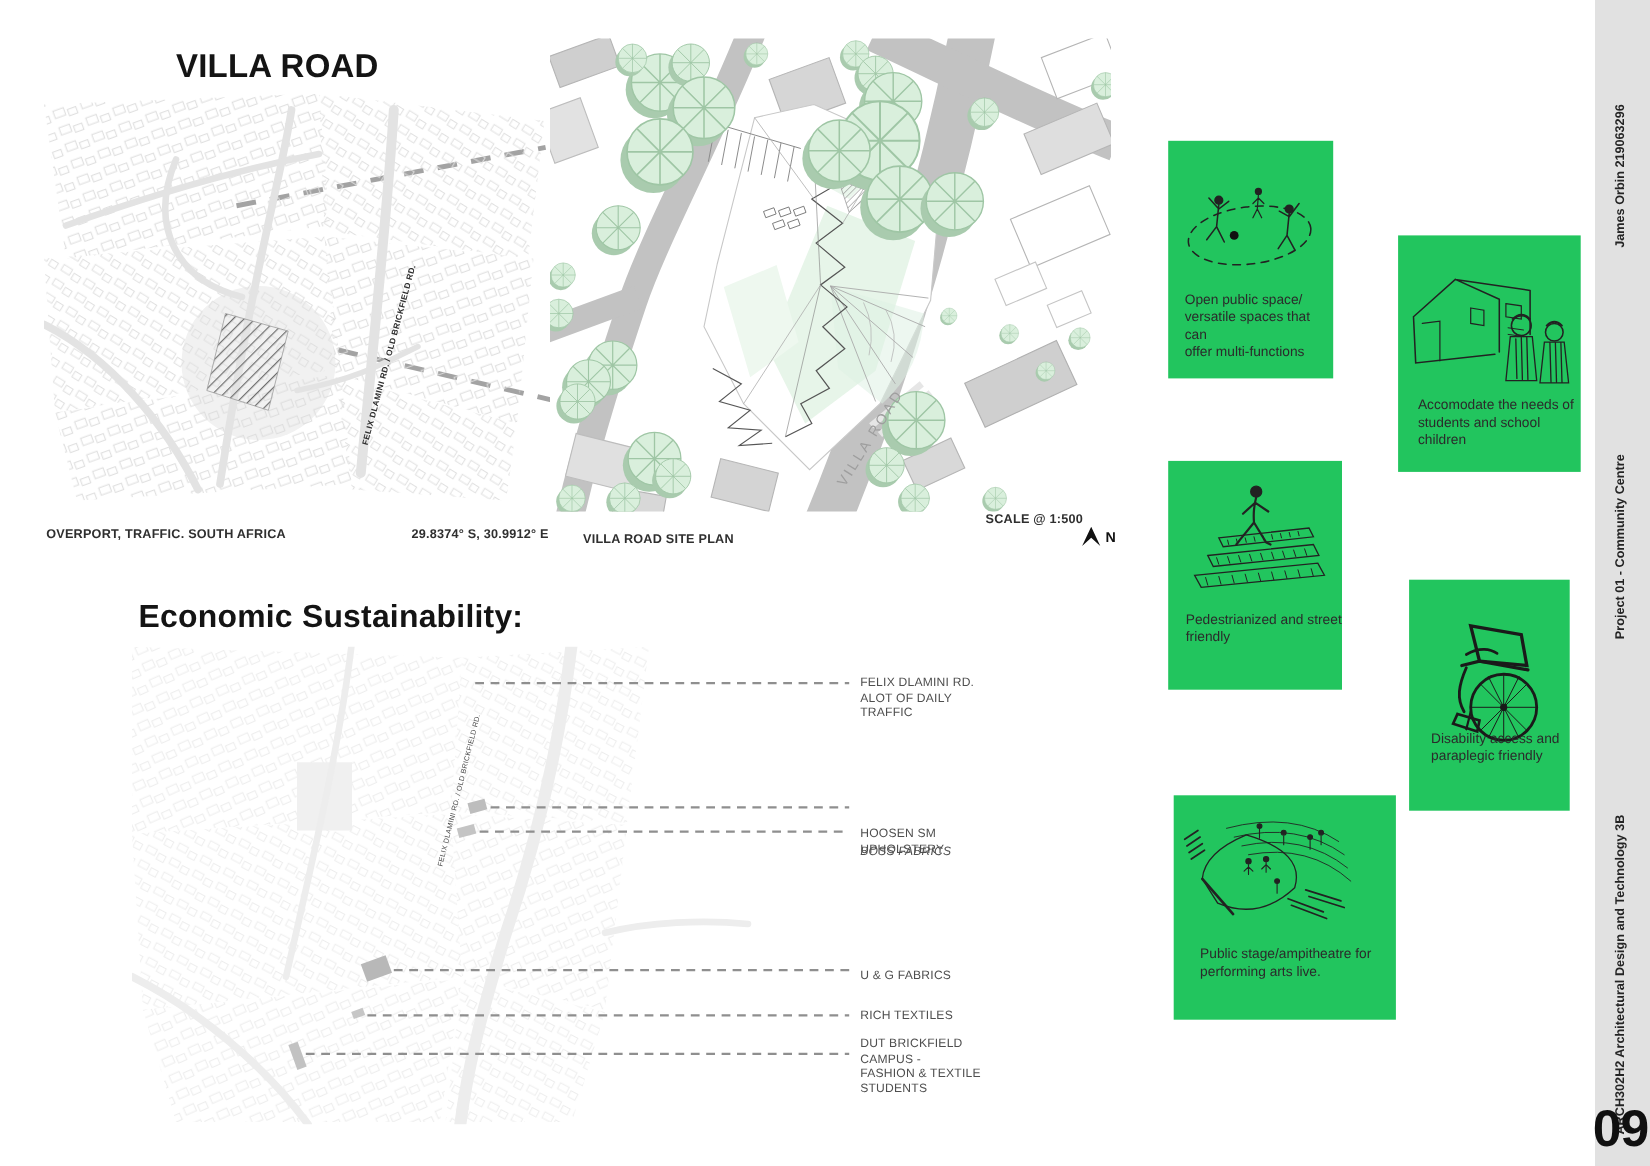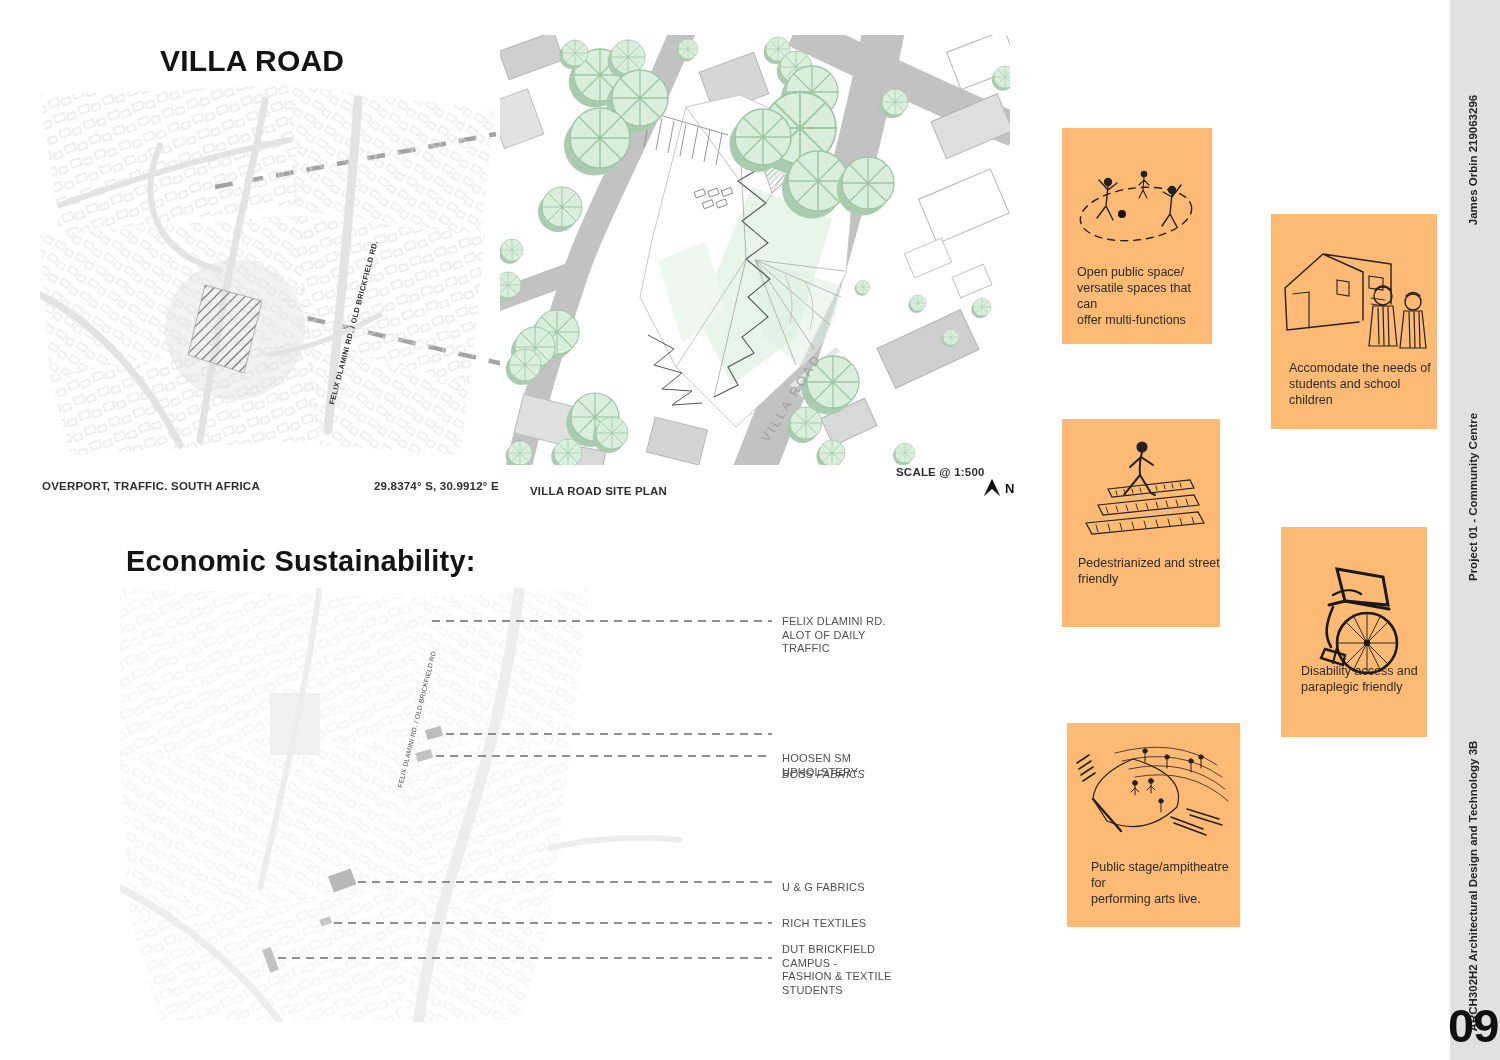--- a/index.html
+++ b/index.html
@@ -3,21 +3,21 @@
 <meta charset="utf-8">
 <style>
   html,body{margin:0;padding:0;background:#fff;}
   #board{position:relative;width:1500px;height:1060px;background:#ffffff;overflow:hidden;
          font-family:"Liberation Sans", sans-serif;color:#1c1c1c;padding-left:48px;}
   .abs{position:absolute;}
   .h1{font-weight:bold;font-size:30px;letter-spacing:0.2px;color:#141414;white-space:nowrap;}
   .cap{font-weight:bold;font-size:11.5px;color:#2f2f2f;white-space:nowrap;letter-spacing:0.2px;}
   .econ-label{position:absolute;left:782px;width:170px;font-size:11px;line-height:13.5px;
               color:#4f4f4f;letter-spacing:0.2px;white-space:pre-line;}
-  .driver-box{position:absolute;background:#fdba74;}
+  .driver-box{position:absolute;background:#22c55e;}
   .driver-caption{position:absolute;font-size:12.5px;line-height:16px;color:#2b2b2b;white-space:pre-line;}
   .vtxt{position:absolute;transform:translate(-50%,-50%) rotate(-90deg);white-space:nowrap;
         font-size:11.5px;font-weight:bold;color:#242424;}
   .sidebar-strip{position:absolute;left:1450px;top:0;width:50px;height:1060px;background:#e1e1e1;}
   .pagenum{position:absolute;left:1448px;top:1002px;font-size:47px;font-weight:bold;color:#101010;
            letter-spacing:-1px;line-height:1;}
   .northwrap{position:absolute;left:981px;top:477px;display:flex;align-items:center;gap:2px;}
   .northwrap .nlabel{font-weight:bold;font-size:13px;color:#111;}
   svg{display:block;}
 </style>
@@ -298,21 +298,21 @@
         <path d="M40,42 C52,35 62,37 68,41" stroke-width="2.4"></path>
         <path d="M40,54 C33,70 31,82 38,94" stroke-width="2.6"></path>
         <path d="M32,96 L52,102 L50,112 L28,105 Z" stroke-width="2.4"></path>
         <path d="M44,94 L40,110" stroke-width="2"></path>
       </g>
     </svg>
     <div class="driver-caption" style="left:20px;top:136px;">Disability access and
 paraplegic friendly</div>
   </div>
 
-  <div class="driver-box" style="left:1067px;top:723px;width:173px;height:204px;">
+  <div class="driver-box" style="left:1067px;top:723px;width:202px;height:204px;">
     <svg class="abs" style="left:8px;top:14px;" width="158" height="118" viewBox="0 0 158 118">
       <g stroke="#222" fill="none" stroke-width="1.2" stroke-linecap="round">
         <path d="M18,62 Q20,38 58,22 Q112,38 102,70 Q70,100 32,84 Z"></path>
         <path d="M18,62 L46,94" stroke-width="2.4"></path>
         <path d="M40,16 Q100,0 142,28 M47,24 Q105,10 147,40 M54,32 Q110,20 150,52 M60,40 Q115,30 153,64" stroke-width="0.8"></path>
         <path d="M8,44 L20,36 M6,38 L18,30 M4,32 L16,24 M2,26 L14,18" stroke-width="1.6"></path>
         <path d="M96,80 L128,92 M99,86 L131,98 M112,72 L144,82 M115,78 L147,88" stroke-width="1.6"></path>
         <g stroke-width="1">
           <circle cx="60" cy="46" r="2.4" fill="#222"></circle>
             <path d="M60,49 L60,58 M60,51 L56,55 M60,51 L64,55"></path>

